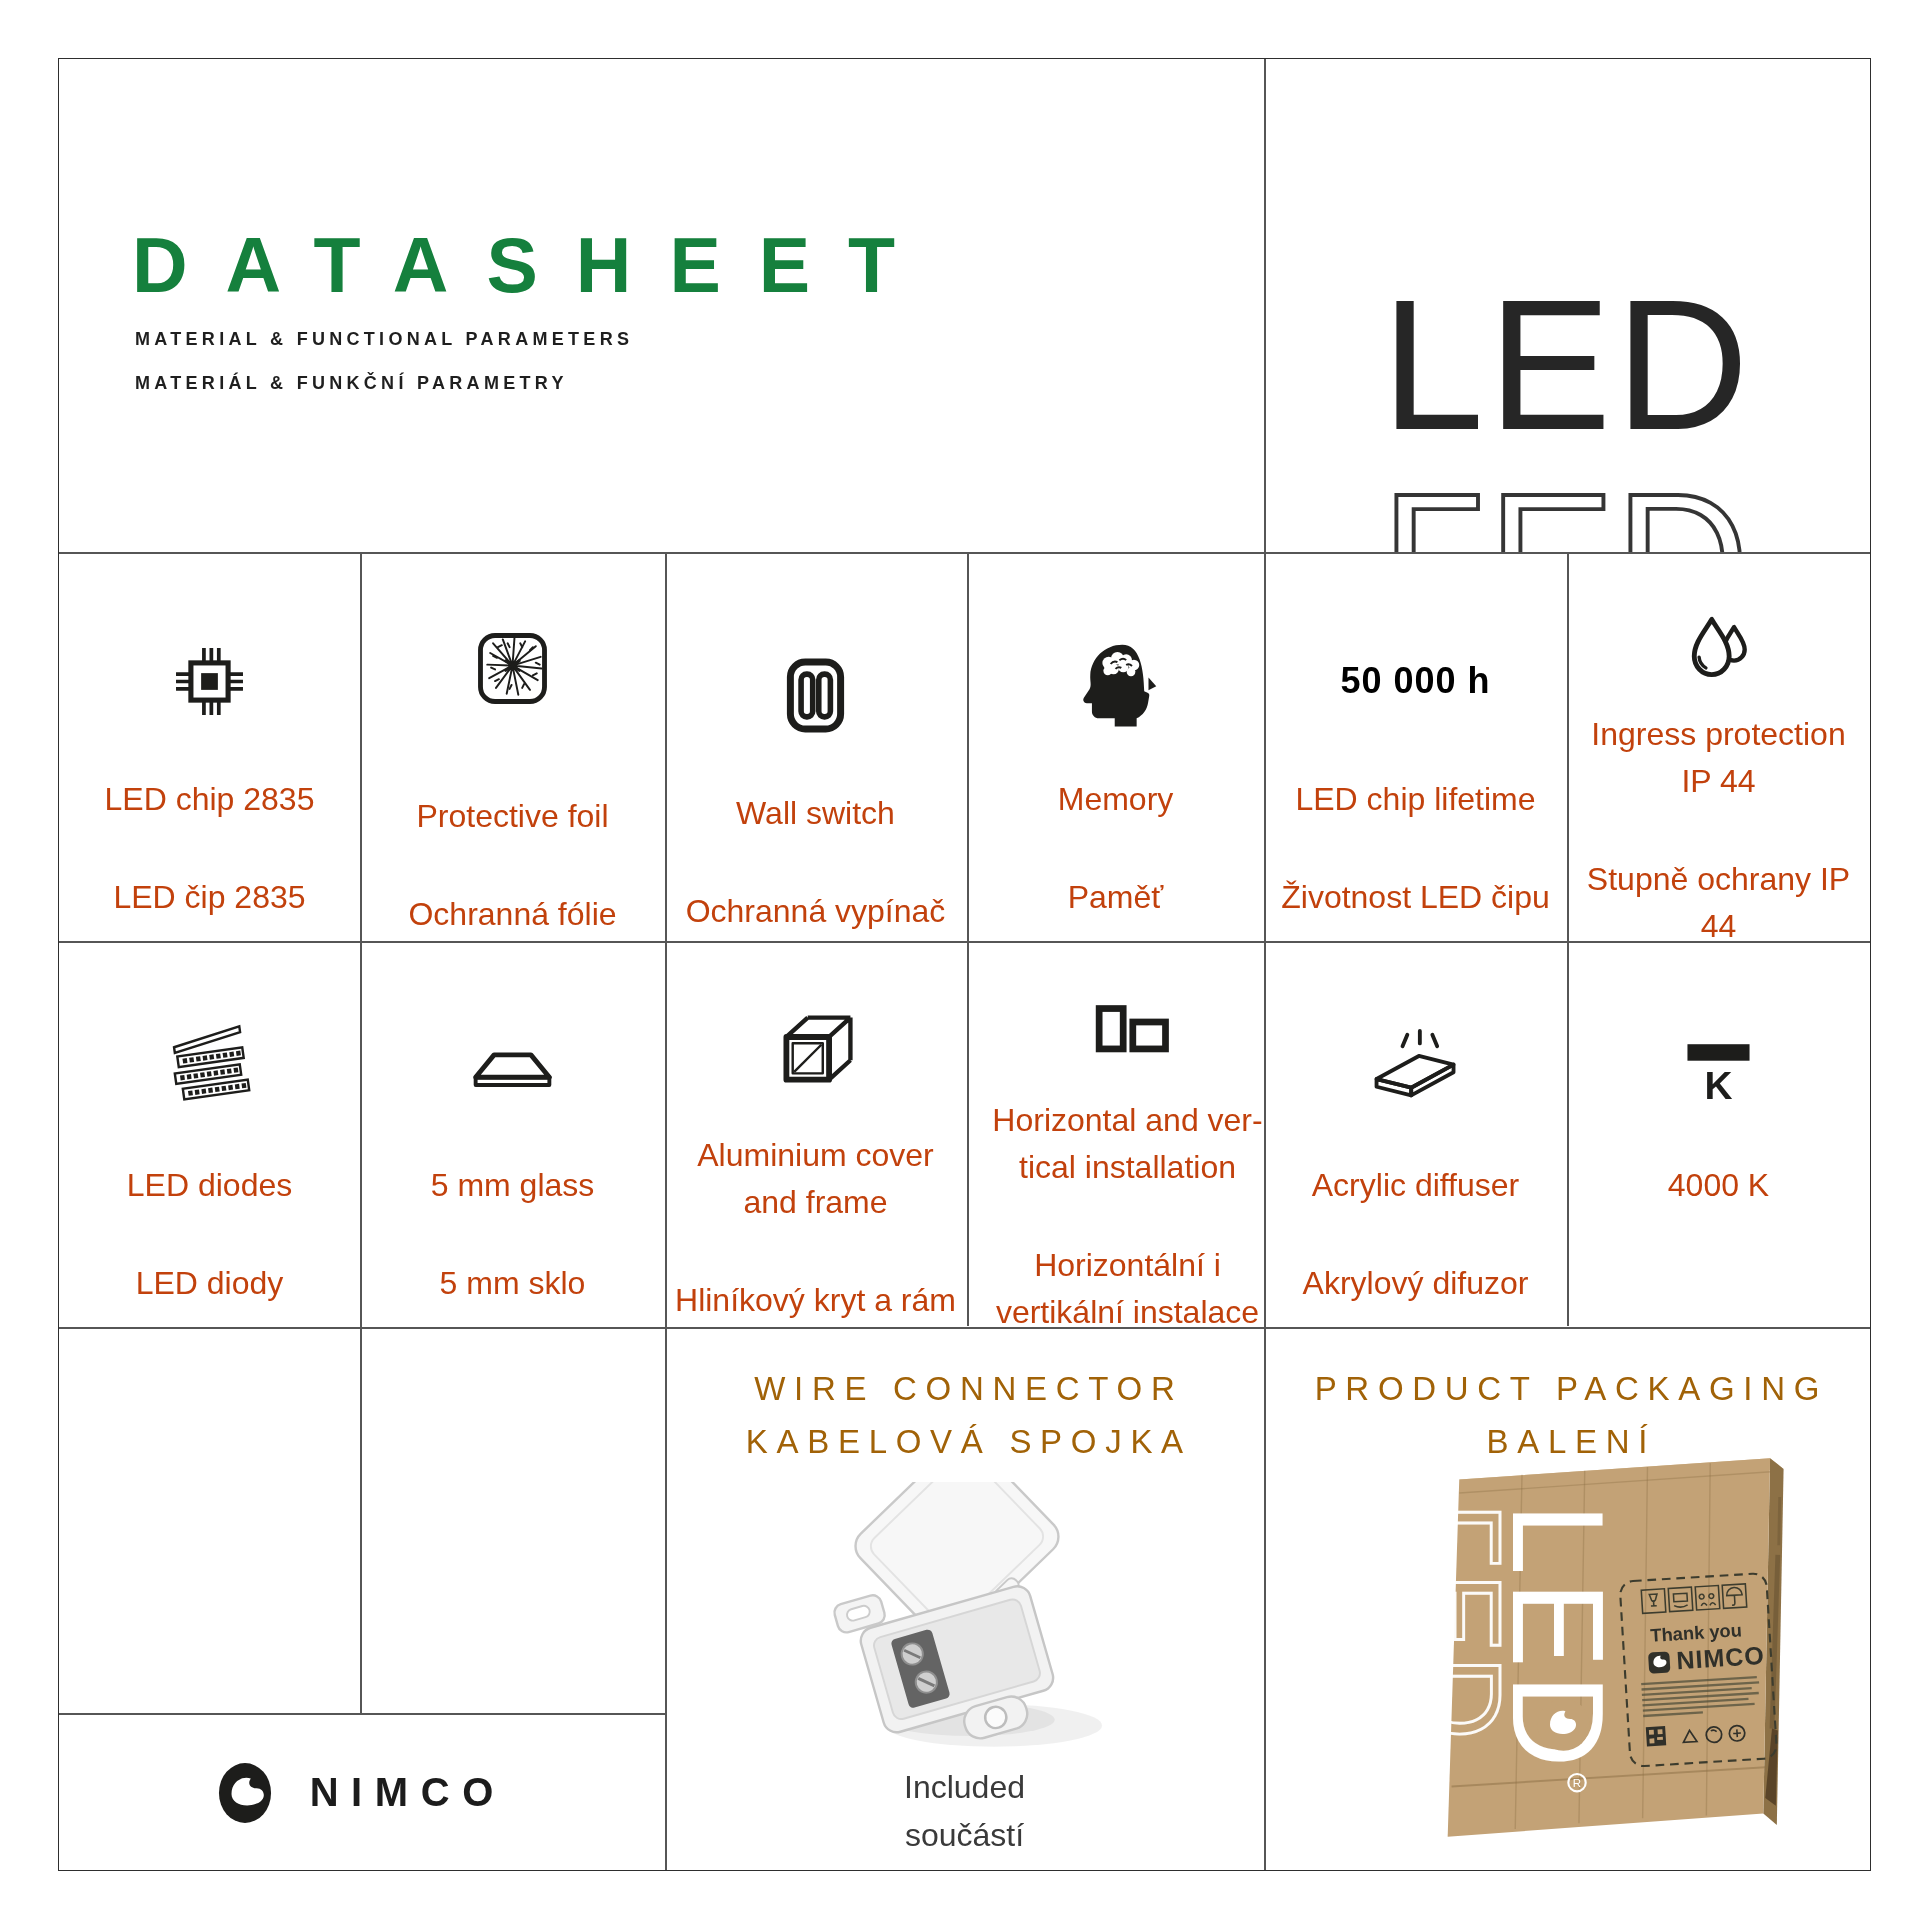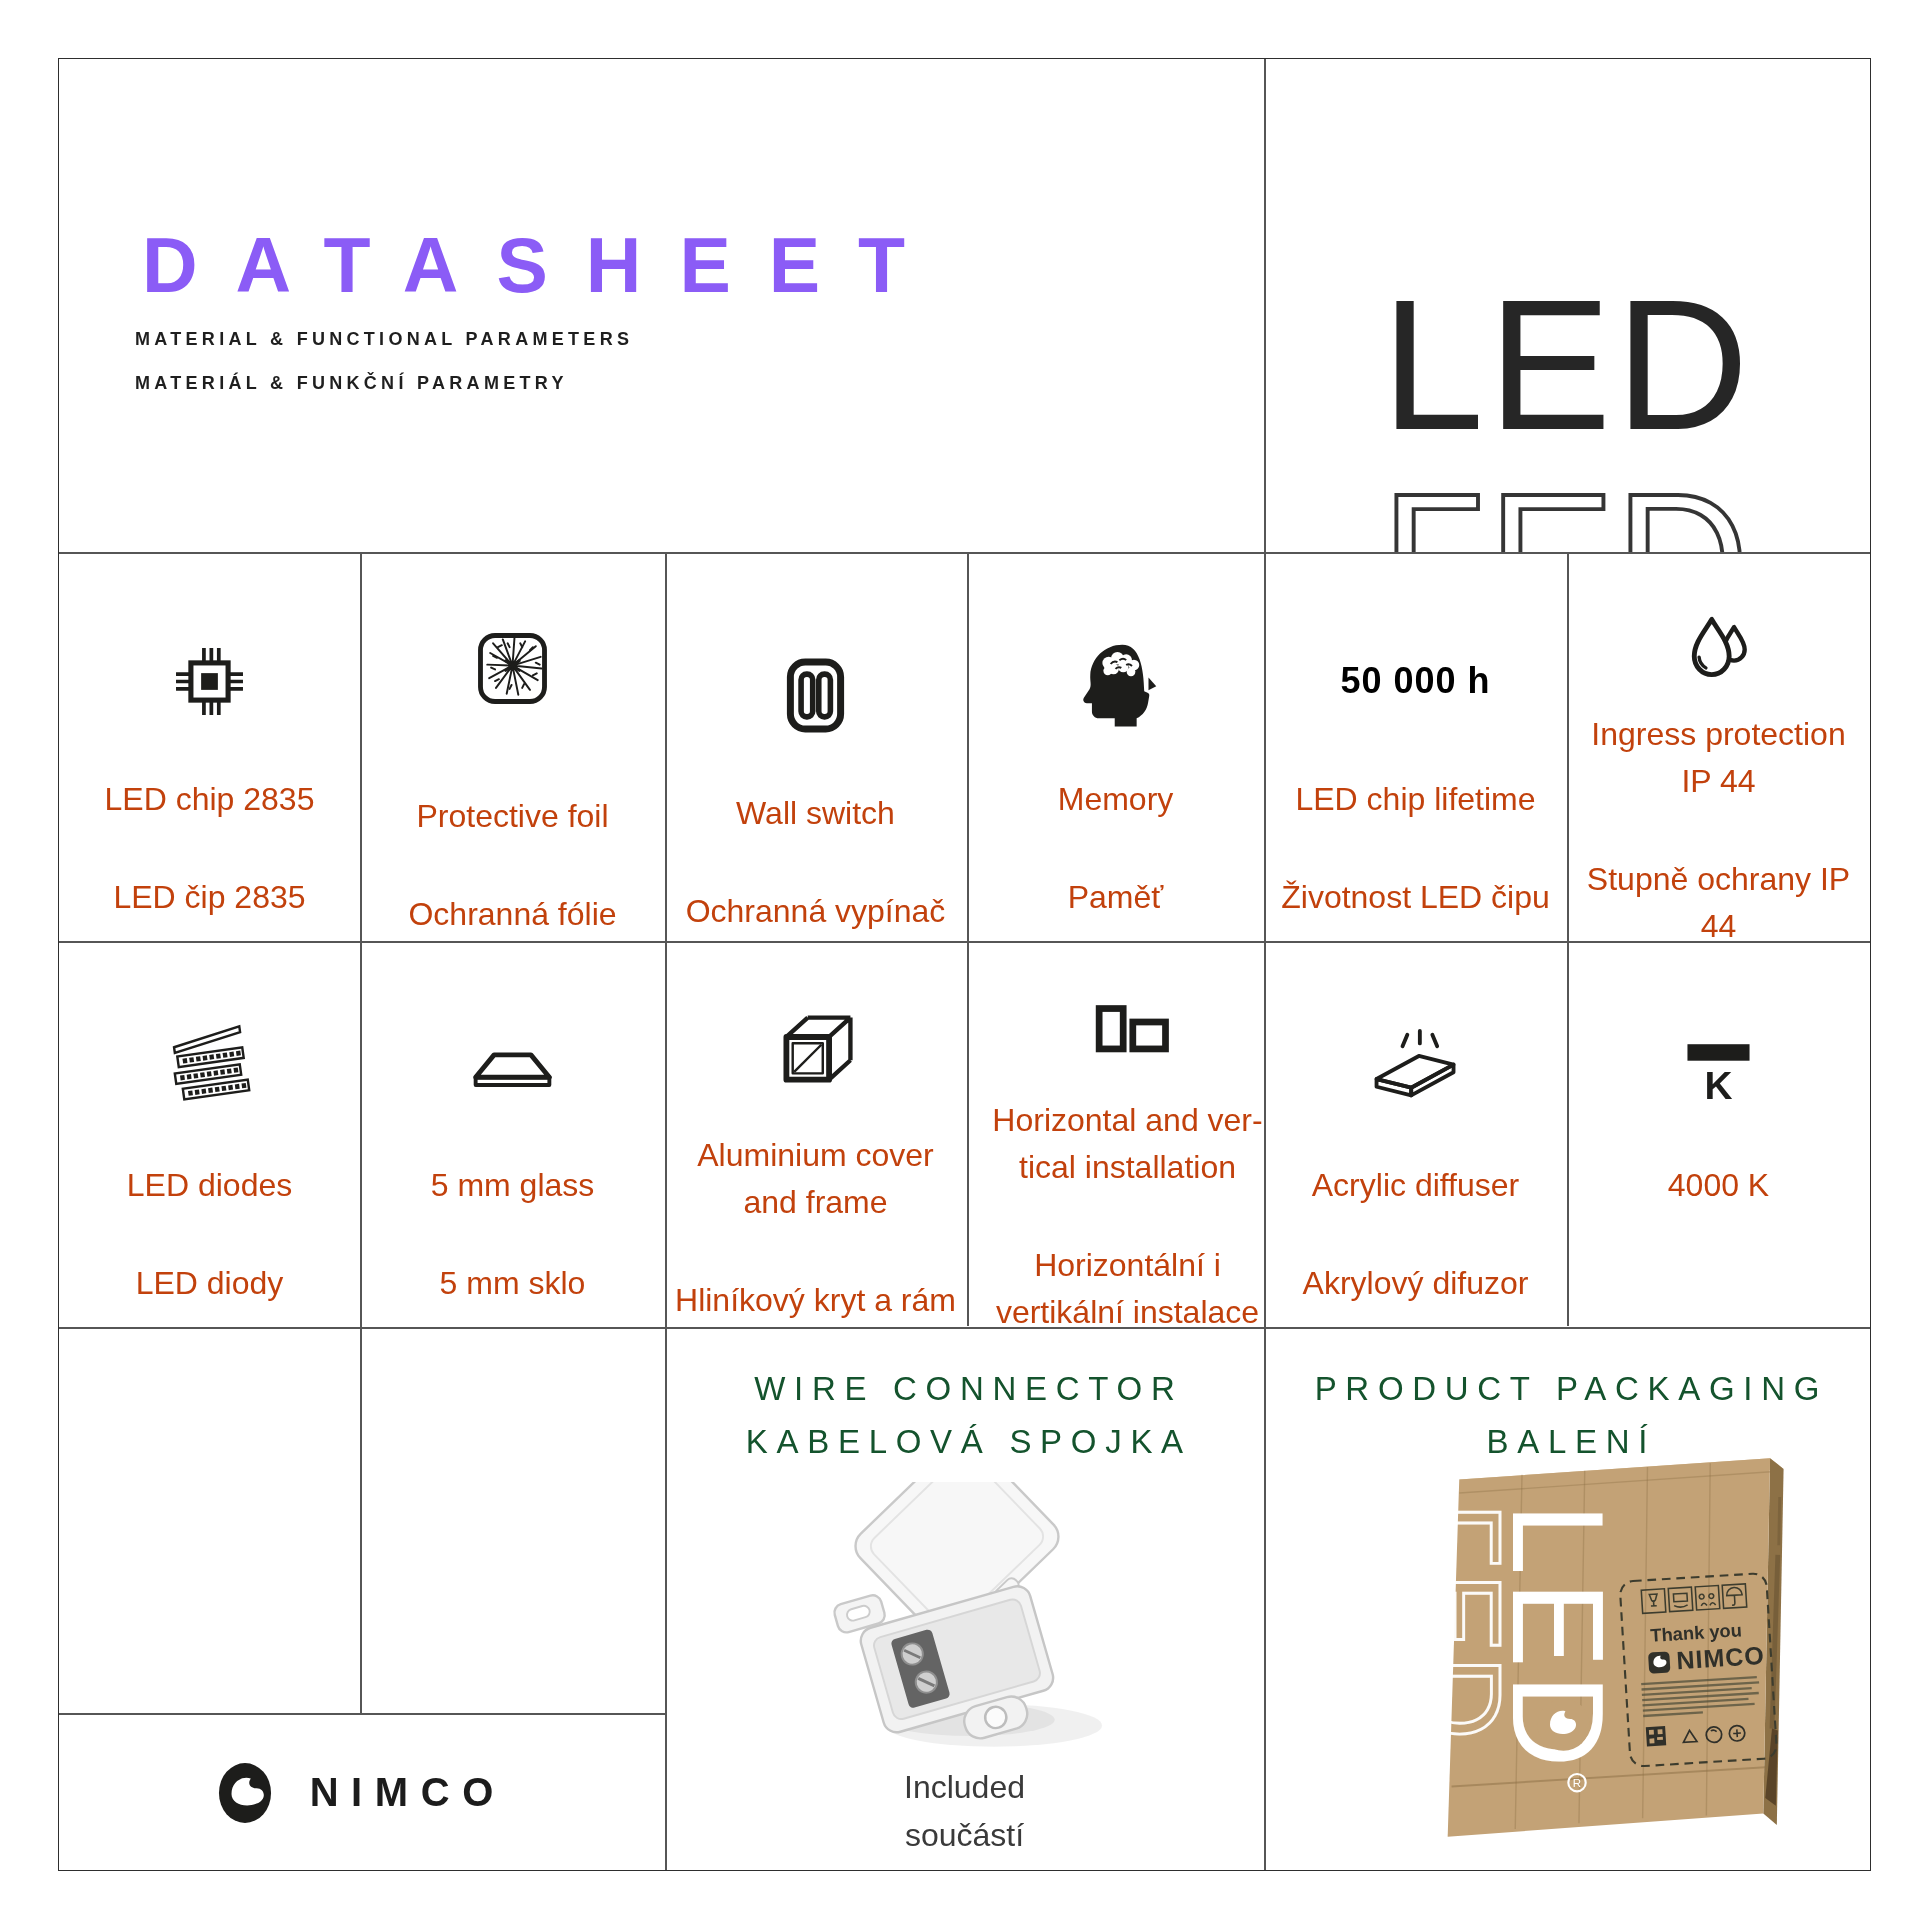--- a/index.html
+++ b/index.html
@@ -6,21 +6,21 @@
   .page{position:relative;width:1931px;height:1931px;background:#fff;
         font-family:"Liberation Sans",sans-serif;color:#1d1d1b;overflow:hidden;}
   .sheet{position:absolute;left:58px;top:58px;width:1811px;height:1811px;
          border:1.9px solid #2e2e2e;background:#fff;}
   .vl,.hl{position:absolute;background:#565656;}
   .vl{width:1.9px;}
   .hl{height:1.9px;}
 
   
   .ds-title{position:absolute;left:73px;top:162px;font-size:77px;font-weight:bold;
-            letter-spacing:38px;color:#8b5cf6;white-space:nowrap;margin-left:10px;}
+            letter-spacing:38px;color:#15803d;white-space:nowrap;}
   .ds-sub{position:absolute;left:76px;font-size:18px;font-weight:bold;letter-spacing:4.3px;
           color:#1f1f1f;white-space:nowrap;}
   .ds-sub1{top:270px;} .ds-sub2{top:314px;}
 
   .led-cell{position:absolute;left:1205px;top:0;width:606px;height:493px;overflow:hidden;
             display:flex;flex-direction:column;align-items:center;padding-top:214px;box-sizing:border-box;}
   .led-solid{font-size:185px;line-height:1;letter-spacing:3.9px;color:#262626;font-weight:400;}
   .led-refl-clip{height:93px;overflow:hidden;margin-top:7.7px;}
   .led-refl{font-size:185px;line-height:1;letter-spacing:3.9px;font-weight:400;
             transform:scaleY(-1);color:transparent;-webkit-text-stroke:3.9px #2b2b2b;opacity:.95;}
@@ -28,21 +28,21 @@
   
   .pcell{position:absolute;height:384px;display:flex;flex-direction:column;align-items:center;
          text-align:center;box-sizing:border-box;padding-top:44px;}
   .icon-box{height:162px;display:flex;align-items:center;justify-content:center;}
   .labels{margin-top:12px;font-size:32px;line-height:47px;color:#c2410c;white-space:pre-line;text-align:center;}
   .lab{margin:1.9px 0;}
   .big-val{font-size:36px;font-weight:bold;color:#000000;letter-spacing:1px;}
 
   
   .bcell{position:absolute;top:1270px;height:542px;box-sizing:border-box;text-align:center;}
-  .sec-title{margin-top:33px;font-size:33px;letter-spacing:8.7px;line-height:53px;color:#14532d;
+  .sec-title{margin-top:33px;font-size:33px;letter-spacing:8.7px;line-height:53px;color:#a16207;
              font-weight:400;white-space:pre-line;padding-left:8.7px;}
   .note{position:absolute;left:0;right:0;top:434px;font-size:32px;line-height:48px;color:#3a3a3a;}
   .conn-wrap{margin-top:13.5px;}
   .pack-wrap{position:absolute;left:166px;top:110px;}
 
   .nimco-strip{position:absolute;left:0;top:1656px;width:606px;height:155px;
                display:flex;align-items:center;justify-content:center;gap:25px;}
   .nimco-text{font-size:40px;font-weight:bold;letter-spacing:12.6px;color:#1c1c1c;padding-left:12.6px;}
 </style>
 </head>

